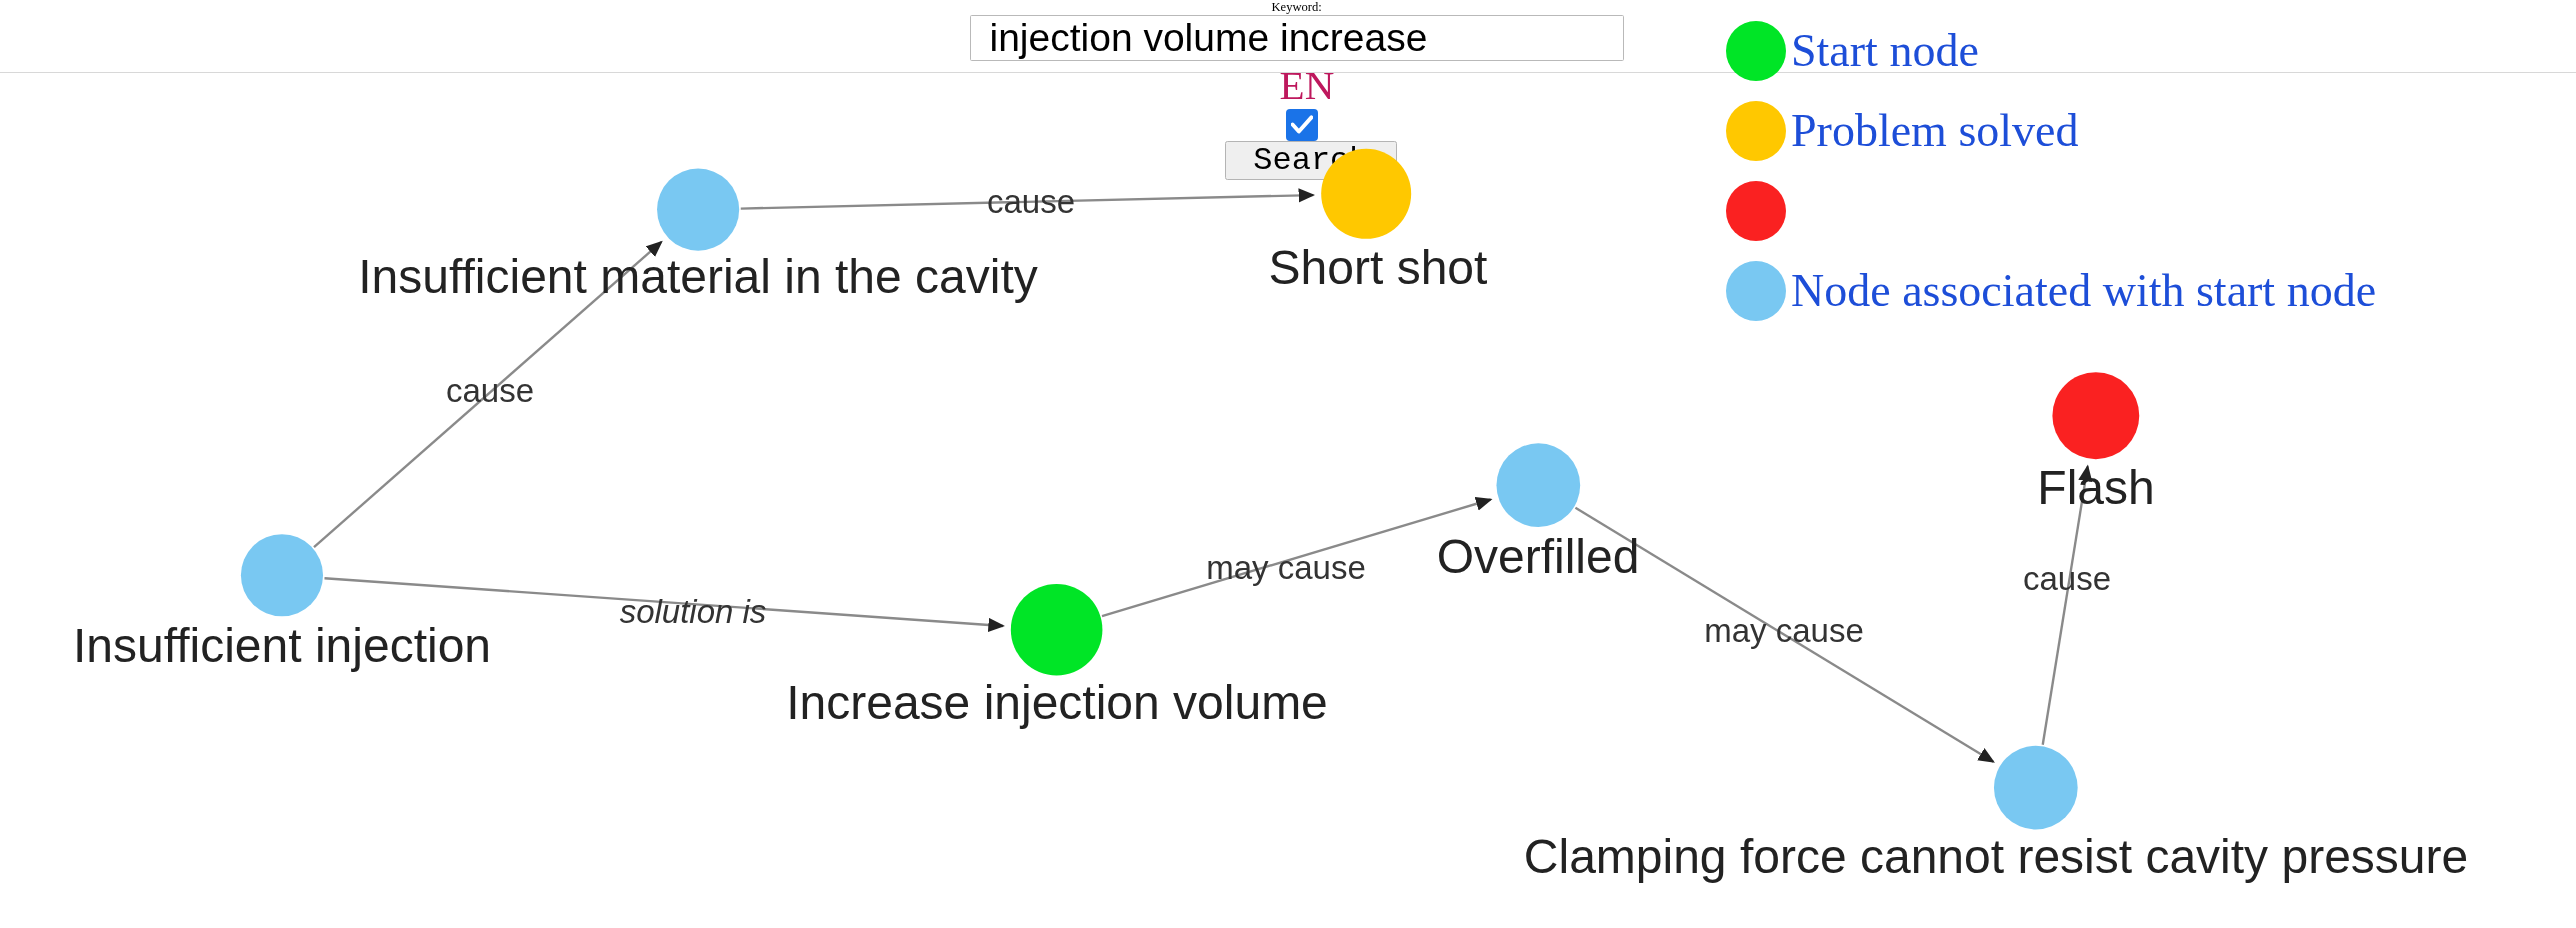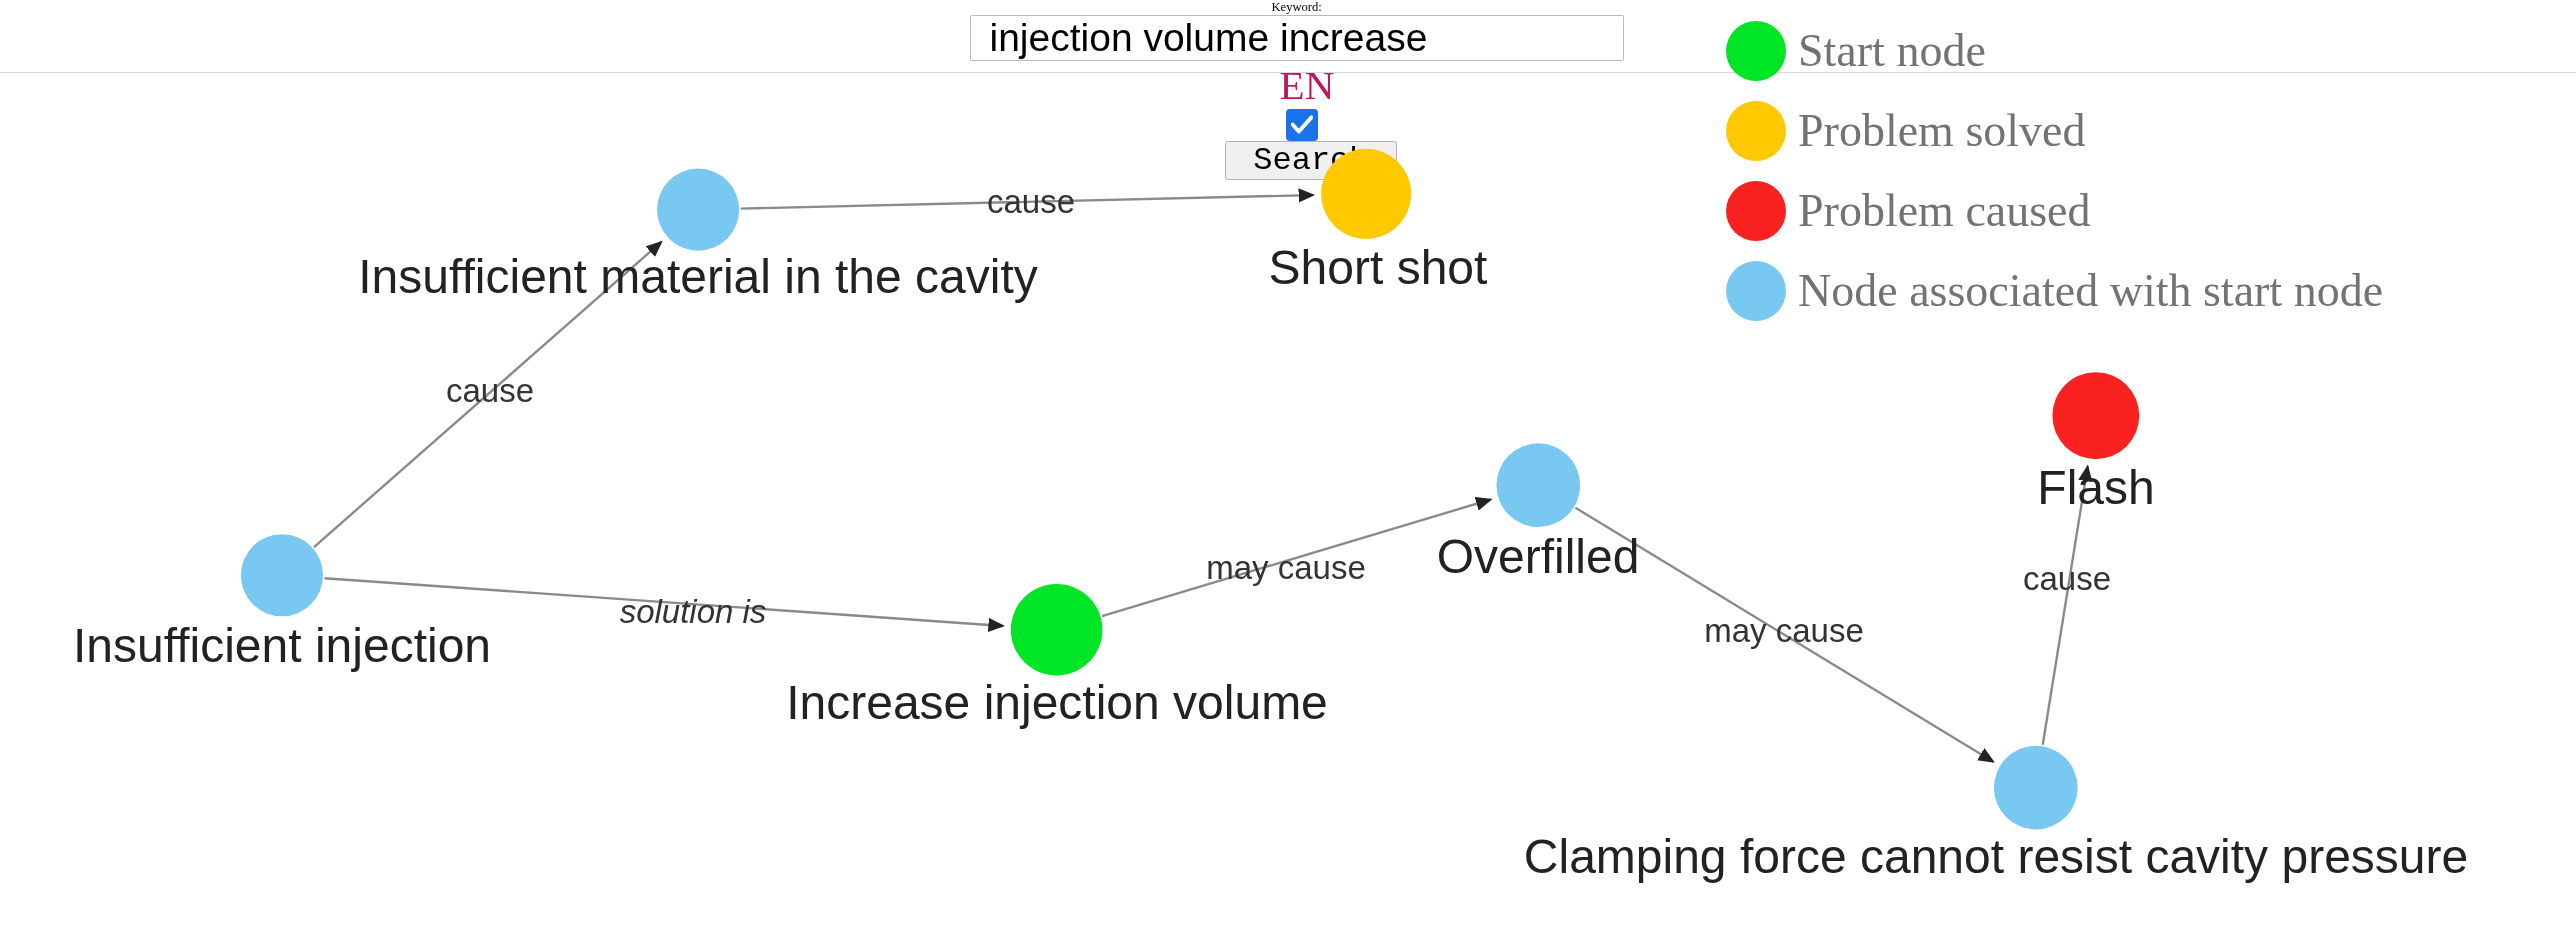--- a/index.html
+++ b/index.html
@@ -96,22 +96,22 @@
   }
   .legend-dot {
     width: 60px;
     height: 60px;
     border-radius: 50%;
     flex: 0 0 auto;
   }
   .legend-text {
     font-family: "Liberation Serif", serif;
     font-size: 46px;
-    color: #737373;
-    margin-left: 12px;
+    color: #1d4ed8;
+    margin-left: 5px;
     white-space: nowrap;
     line-height: 1;
   }
 
   
   #graph-canvas {
     position: absolute;
     left: 0;
     top: 73px;
     width: 2576px;
@@ -162,21 +162,20 @@
   <div class="legend-item">
     <span class="legend-dot" style="background: rgb(0, 229, 38);"></span>
     <span class="legend-text">Start node</span>
   </div>
   <div class="legend-item">
     <span class="legend-dot" style="background: rgb(255, 200, 0);"></span>
     <span class="legend-text">Problem solved</span>
   </div>
   <div class="legend-item">
     <span class="legend-dot" style="background: rgb(250, 33, 33);"></span>
-    <span class="legend-text">Problem caused</span>
   </div>
   <div class="legend-item">
     <span class="legend-dot" style="background: rgb(121, 200, 242);"></span>
     <span class="legend-text">Node associated with start node</span>
   </div>
 </div>
 
 <div id="graph-canvas">
   <svg id="graph-svg" width="2576" height="856" viewBox="0 0 3262 1084">
     <defs>

